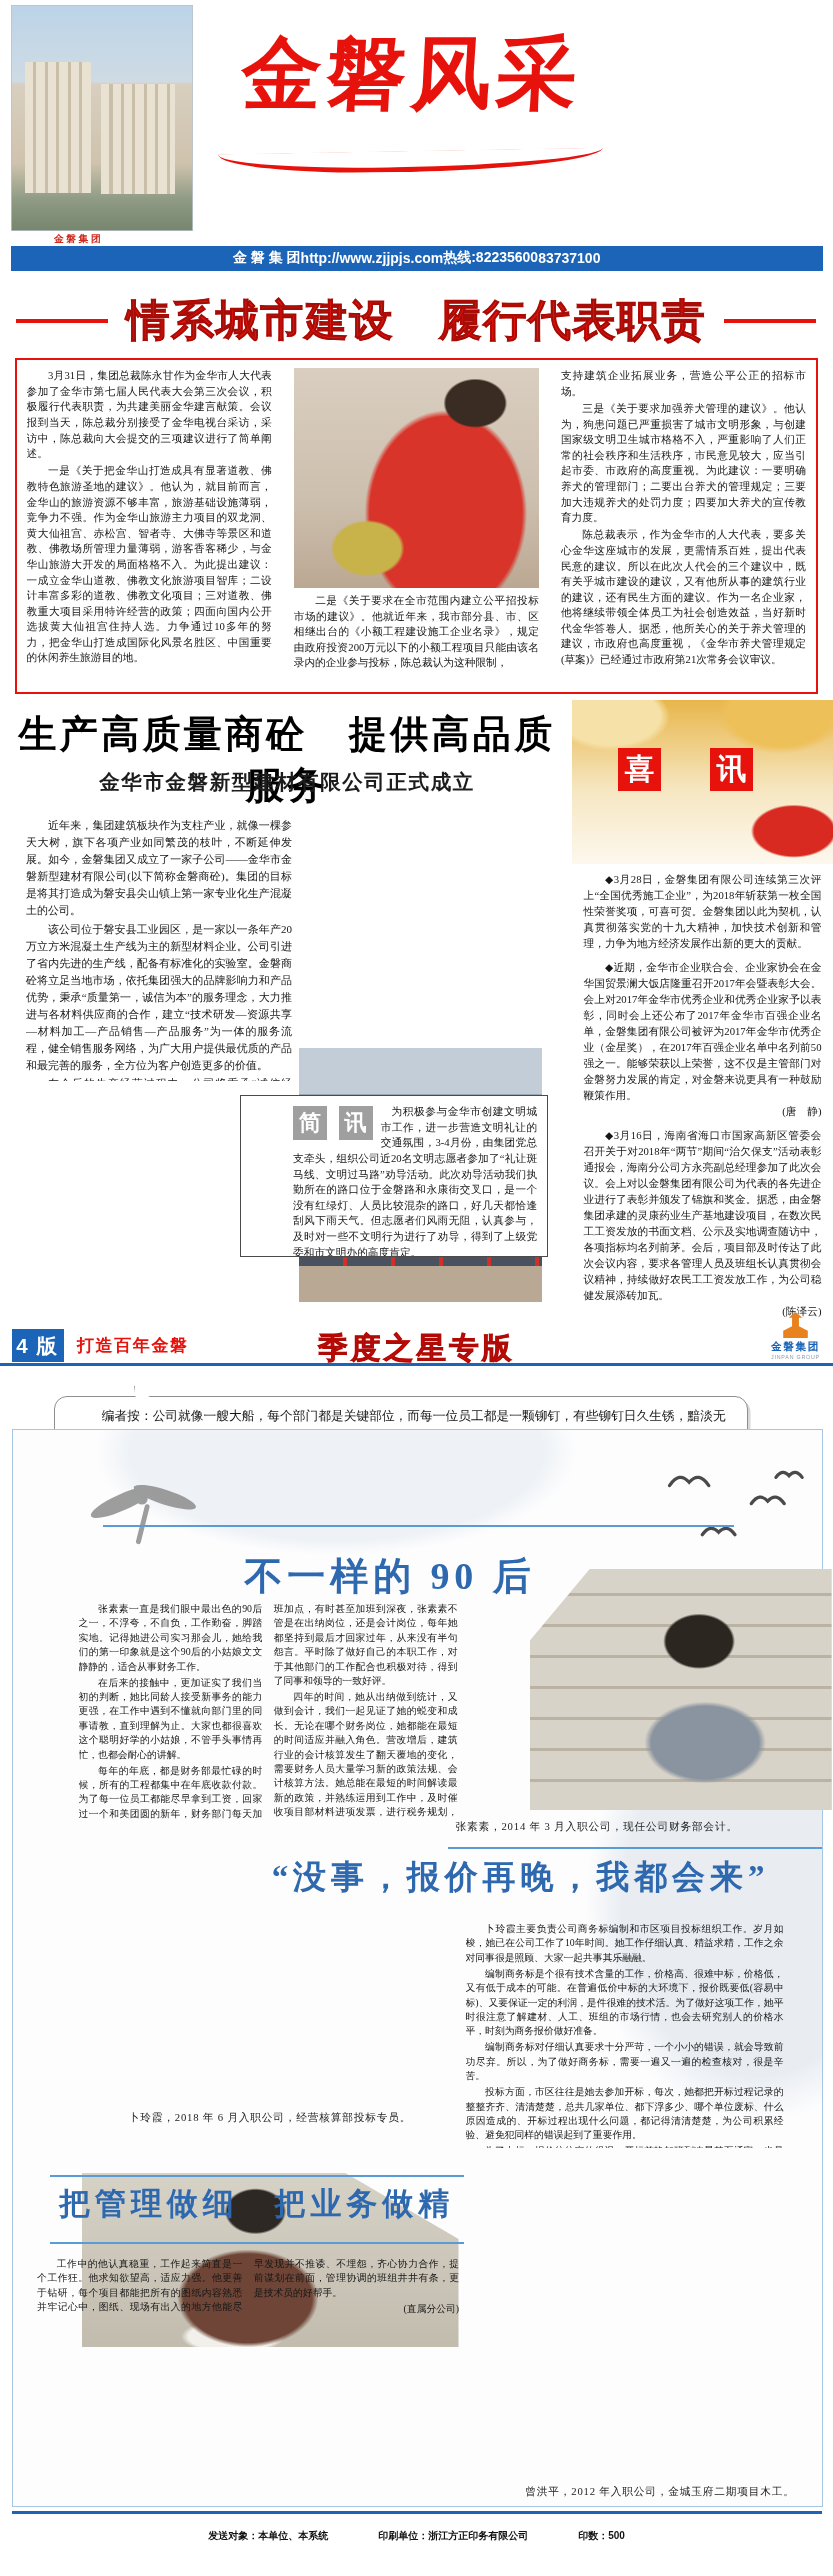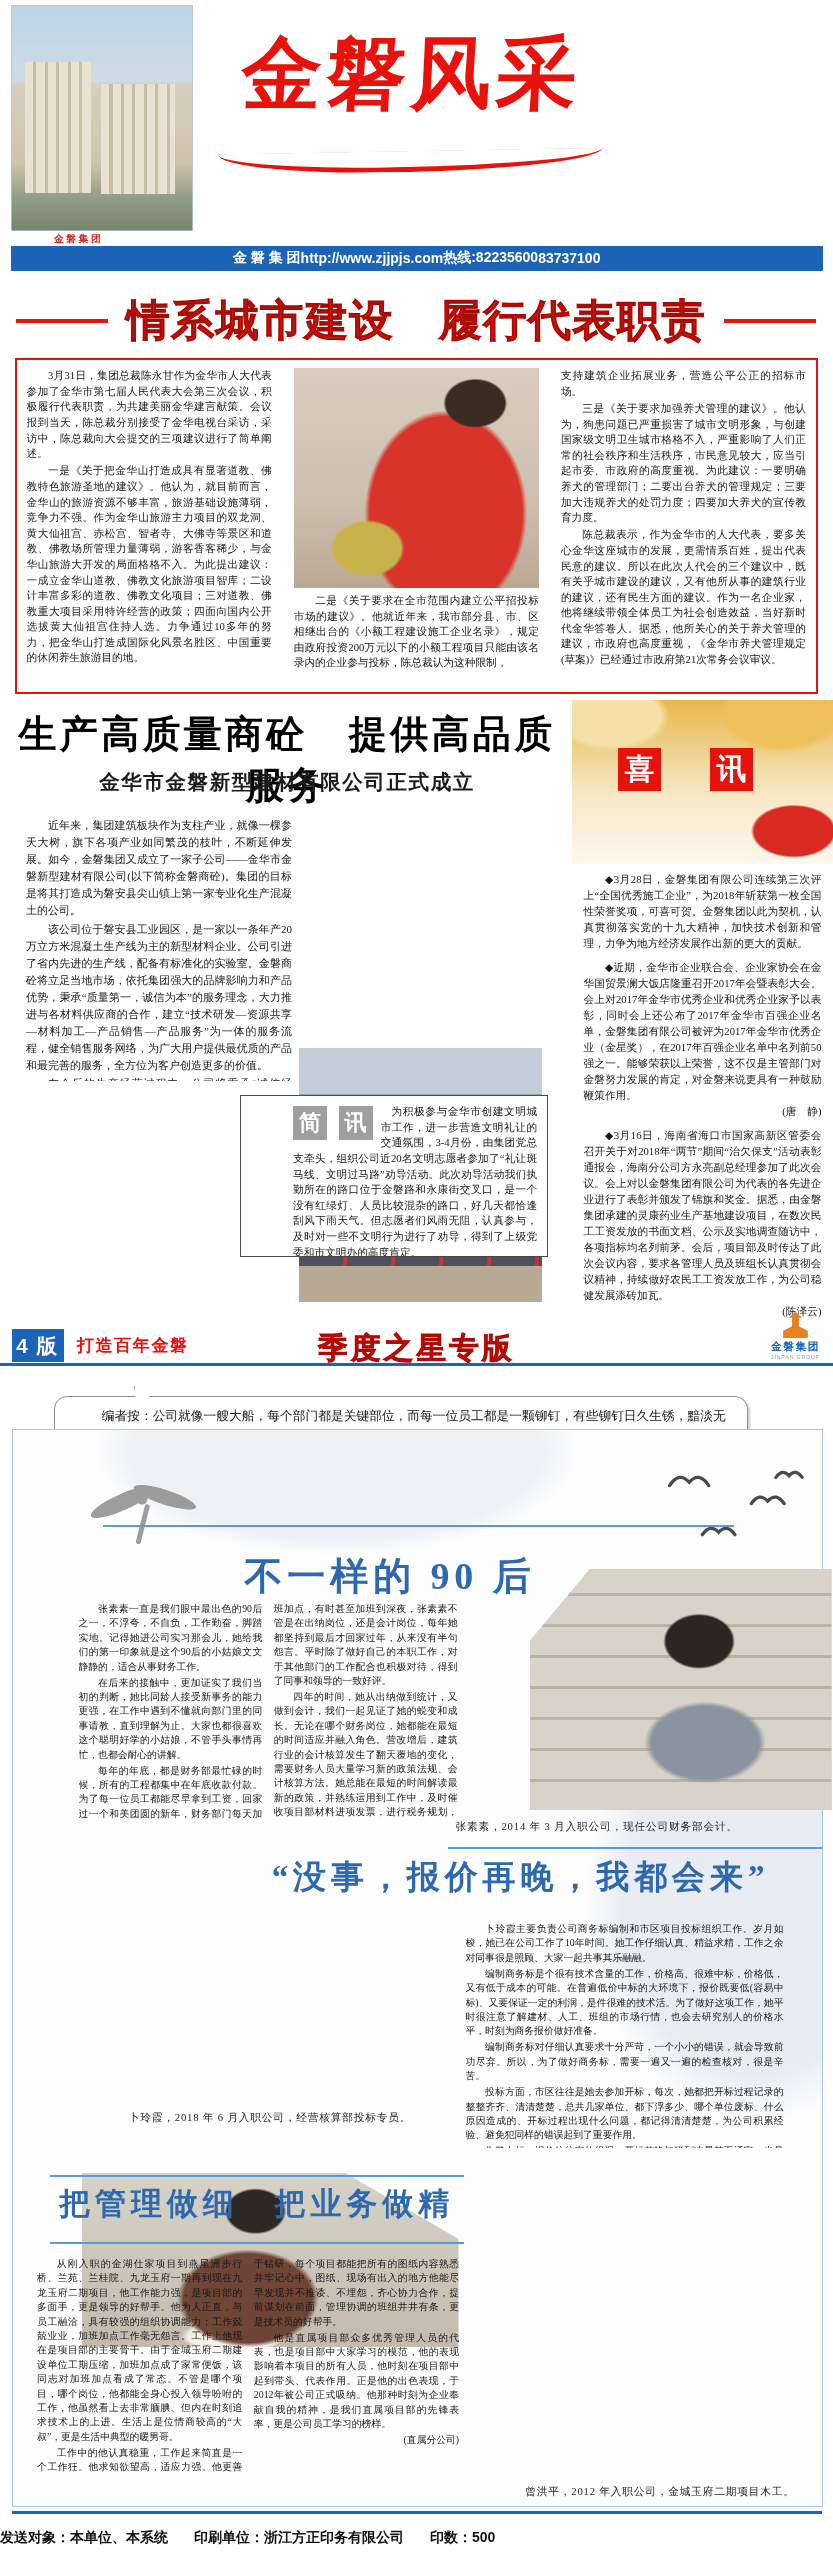--- a/index.html
+++ b/index.html
@@ -115,21 +115,21 @@
       radial-gradient(98px 66px at 58% 72%,#8a94a0 0 55%,transparent 62%),
       repeating-linear-gradient(0deg,#d8d3c8 0 28px,#bab2a2 28px 31px),
       linear-gradient(180deg,#ddd8cd,#c8c2b4);
       clip-path:polygon(20% 0,100% 0,100% 100%,0 100%,0 30%);}
   .p-woman{background:
       radial-gradient(48px 36px at 46% 22%,#2e2824 0 58%,transparent 64%),
       radial-gradient(107px 74px at 44% 72%,#6e4536 0 60%,transparent 66%),
       radial-gradient(74px 24.6px at 40% 94%,#f2f0ea 0 60%,transparent 70%),
       linear-gradient(180deg,#d6d2c6,#c2bcae);
       clip-path:polygon(0 0,70% 0,100% 38%,100% 100%,0 100%);}
-  .footer{display:flex;justify-content:flex-start;gap:26px;font-size:14px;font-weight:bold;
+  .footer{display:flex;justify-content:center;gap:50px;font-size:10px;font-weight:bold;
       font-family:"Liberation Sans",sans-serif;color:#111;}
   svg.deco{position:absolute;}
 </style>
 </head>
 <body>
 
 <div id="paper">
 
   <div class="abs hphoto ph" style="left:10.7px;top:4.9px;width:182px;height:226px;">
     <div class="bld" style="left:14.8px;top:57px;width:66px;height:131px;"></div>
@@ -274,23 +274,21 @@
       <p>编制商务标对仔细认真要求十分严苛，一个小小的错误，就会导致前功尽弃。所以，为了做好商务标，需要一遍又一遍的检查核对，很是辛苦。</p>
       <p>投标方面，市区往往是她去参加开标，每次，她都把开标过程记录的整整齐齐、清清楚楚，总共几家单位、都下浮多少、哪个单位废标、什么原因造成的、开标过程出现什么问题，都记得清清楚楚，为公司积累经验、避免犯同样的错误起到了重要作用。</p>
       <p>为了中标，报价往往定的很迟，开标前晚加班到凌晨甚至通宵，也是家常便饭。有时，凌晨调报价、然后还要打印标书，上午还要开标。那几天她会特别辛苦，往往要过好几天，才能缓过来。她常说：“没事，报价再晚，我都会来的”，一句朴实、却充满责任心的话语道出了她多年来一如既往的工作态度。</p>
 
     </div>
 
     <div class="abs thinblue" style="left:37px;top:745px;width:414px;height:1.6px;"></div>
     <div class="abs t-blue" style="left:24.6px;top:753px;width:439px;font-size:31px;">把管理做细　把业务做精</div>
     <div class="abs thinblue" style="left:37px;top:812px;width:414px;height:1.6px;"></div>
     <div class="abs bodycols" style="left:24.6px;top:827px;width:422px;height:231px;">
-      <p>从刚入职的金湖仕家项目到燕尾洲步行桥、兰苑、兰桂院、九龙玉府一期再到现在九龙玉府二期项目，他工作能力强，是项目部的多面手，更是领导的好帮手。他为人正直，与员工融洽，具有较强的组织协调能力；工作兢兢业业，加班加点工作毫无怨言。工作上他现在是项目部的主要骨干。由于金城玉府二期建设单位工期压缩，加班加点成了家常便饭，该同志对加班加点看成了常态。不管是哪个项目，哪个岗位，他都能全身心投入领导吩咐的工作，他虽然看上去非常腼腆、但内在时刻追求技术上的上进。生活上是位情商较高的“大叔”，更是生活中典型的暖男哥。</p>
       <p>工作中的他认真稳重，工作起来简直是一个工作狂。他求知欲望高，适应力强。他更善于钻研，每个项目都能把所有的图纸内容熟悉并牢记心中，图纸、现场有出入的地方他能尽早发现并不推诿、不埋怨，齐心协力合作，提前谋划在前面，管理协调的班组井井有条，更是技术员的好帮手。</p>
-      <p>他是直属项目部众多优秀管理人员的代表，也是项目部中大家学习的模范，他的表现影响着本项目的所有人员，他时刻在项目部中起到带头、代表作用。正是他的出色表现，于2012年被公司正式吸纳。他那种时刻为企业奉献自我的精神，是我们直属项目部的先锋表率，更是公司员工学习的榜样。</p>
       <p class="sigr">(直属分公司)</p>
     </div>
 
     <div class="abs cap" style="left:490px;top:1055px;width:315px;text-align:center;">曾洪平，2012 年入职公司，金城玉府二期项目木工。</div>
   </div>
 
   <div class="abs bluerule" style="left:11.5px;top:2511px;width:810px;height:2.5px;"></div>
   <div class="abs footer" style="left:0;top:2529px;width:833px;">
     <span>发送对象：本单位、本系统</span>
     <span>印刷单位：浙江方正印务有限公司</span>

